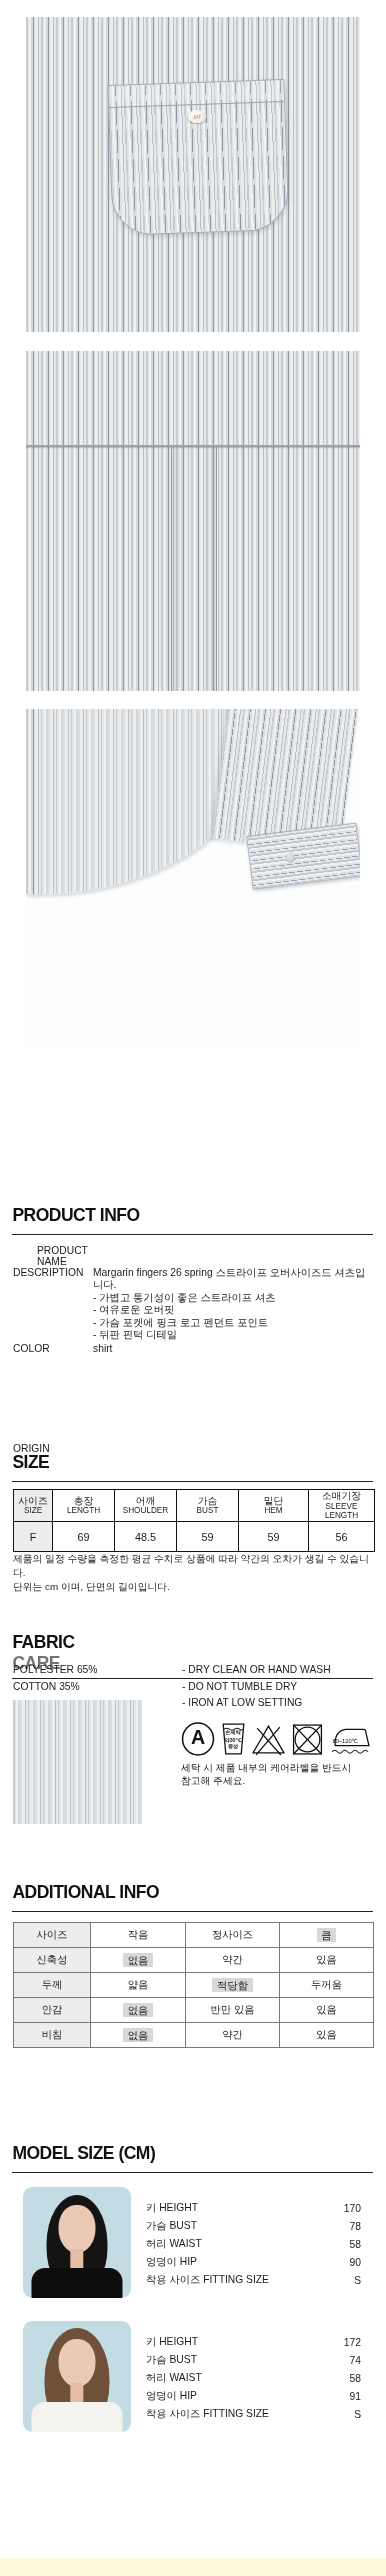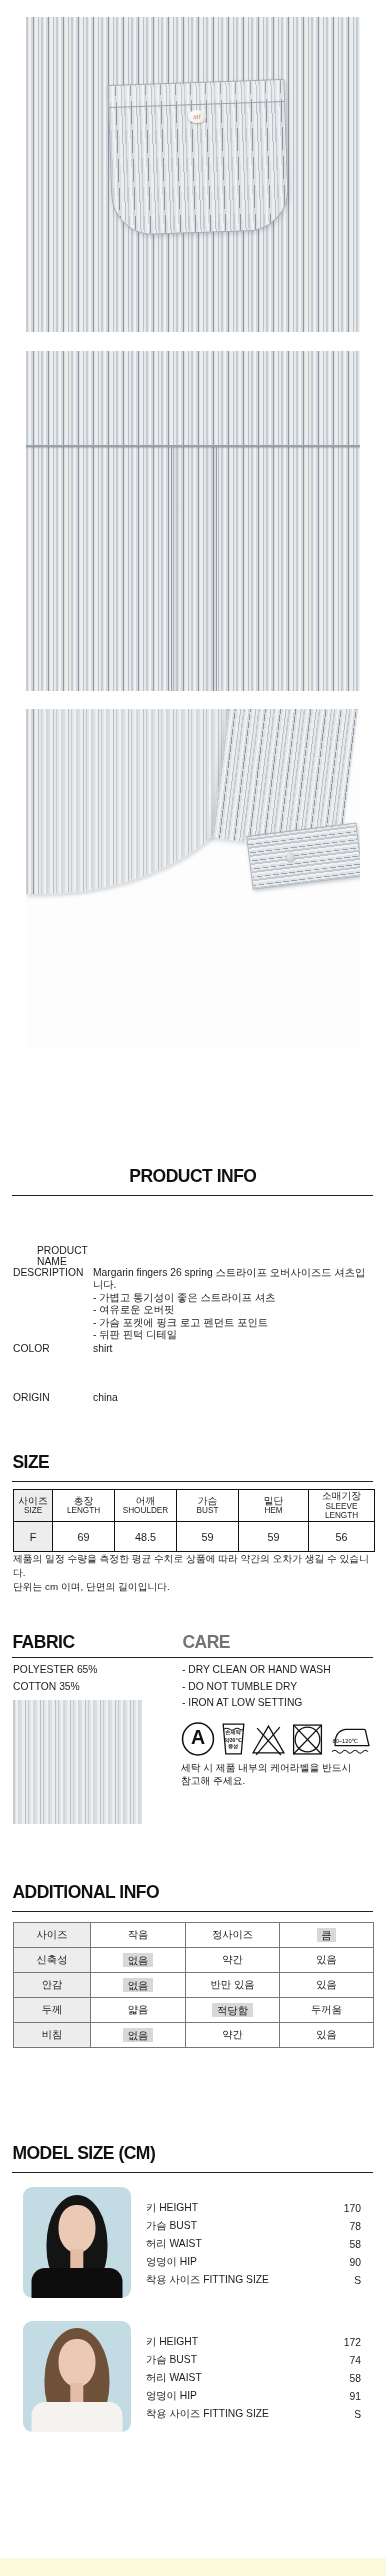--- a/index.html
+++ b/index.html
@@ -111,39 +111,39 @@
   </div>
 
   <div id="photo3" class="photo">
     <div class="body3 stripes"></div>
     <div class="sleeve3 stripes"></div>
     <div class="cuff3 stripes-h">
       <div class="cuff-button"></div>
     </div>
   </div>
 
-  <div class="sec-head" style="top:1166px;text-align:center;">PRODUCT INFO</div>
+  <div class="sec-head" style="top:1205px;">PRODUCT INFO</div>
   <div class="info-row" style="top:1245px;margin-left:24px;">
     <div class="lbl">PRODUCT NAME</div>
   </div>
   <div class="info-row" style="top:1267px;">
     <div class="lbl">DESCRIPTION</div>
     <div class="val desc-lines">
       <div>Margarin fingers 26 spring 스트라이프 오버사이즈드 셔츠입니다.</div>
       <div>- 가볍고 통기성이 좋은 스트라이프 셔츠</div>
       <div>- 여유로운 오버핏</div>
       <div>- 가슴 포켓에 핑크 로고 펜던트 포인트</div>
       <div>- 뒤판 핀턱 디테일</div>
     </div>
   </div>
   <div class="info-row" style="top:1343px;">
     <div class="lbl">COLOR</div>
     <div class="val">shirt</div>
   </div>
-  <div class="info-row" style="top:1392px;">
+  <div class="info-row" style="top:1443px;flex-direction:column;">
     <div class="lbl">ORIGIN</div>
     <div class="val">china</div>
   </div>
 
   <div class="sec-head" style="top:1452px;">SIZE</div>
   <table id="size-table">
     <colgroup>
         <col style="width:39px">
         <col style="width:62px">
         <col style="width:62px">
@@ -186,21 +186,21 @@
       <td class="dt">59</td>
       <td class="dt">56</td>
     </tr>
     </tbody>
   </table>
   <div class="size-notes" style="top:1552px;">
     <div>제품의 일정 수량을 측정한 평균 수치로 상품에 따라 약간의 오차가 생길 수 있습니다.</div>
     <div>단위는 cm 이며, 단면의 길이입니다.</div>
   </div>
 
-  <div class="fc-row" style="top:1632px;">
+  <div class="fc-row" style="top:1632px;flex-direction:column;">
     <div class="h-left">FABRIC</div>
     <div class="h-right">CARE</div>
   </div>
   <div class="fab-lines" style="top:1662px;">
     <div>POLYESTER 65%</div>
     <div>COTTON 35%</div>
   </div>
   <div id="swatch" class="stripes"></div>
   <div class="care-lines" style="top:1662px;">
     <div>- DRY CLEAN OR HAND WASH</div>
@@ -264,30 +264,30 @@
       <td><span>정사이즈</span></td>
       <td><span class="hl">큼</span></td>
     </tr>
     <tr>
       <td class="lab">신축성</td>
       <td><span class="hl">없음</span></td>
       <td><span>약간</span></td>
       <td><span>있음</span></td>
     </tr>
     <tr>
+      <td class="lab">두께</td>
+      <td><span>얇음</span></td>
+      <td><span class="hl">적당함</span></td>
+      <td><span>두꺼움</span></td>
+    </tr>
+    <tr>
       <td class="lab">안감</td>
       <td><span class="hl">없음</span></td>
       <td><span>반만 있음</span></td>
       <td><span>있음</span></td>
-    </tr>
-    <tr>
-      <td class="lab">두께</td>
-      <td><span>얇음</span></td>
-      <td><span class="hl">적당함</span></td>
-      <td><span>두꺼움</span></td>
     </tr>
     <tr>
       <td class="lab">비침</td>
       <td><span class="hl">없음</span></td>
       <td><span>약간</span></td>
       <td><span>있음</span></td>
     </tr>
     </tbody>
   </table>
 

